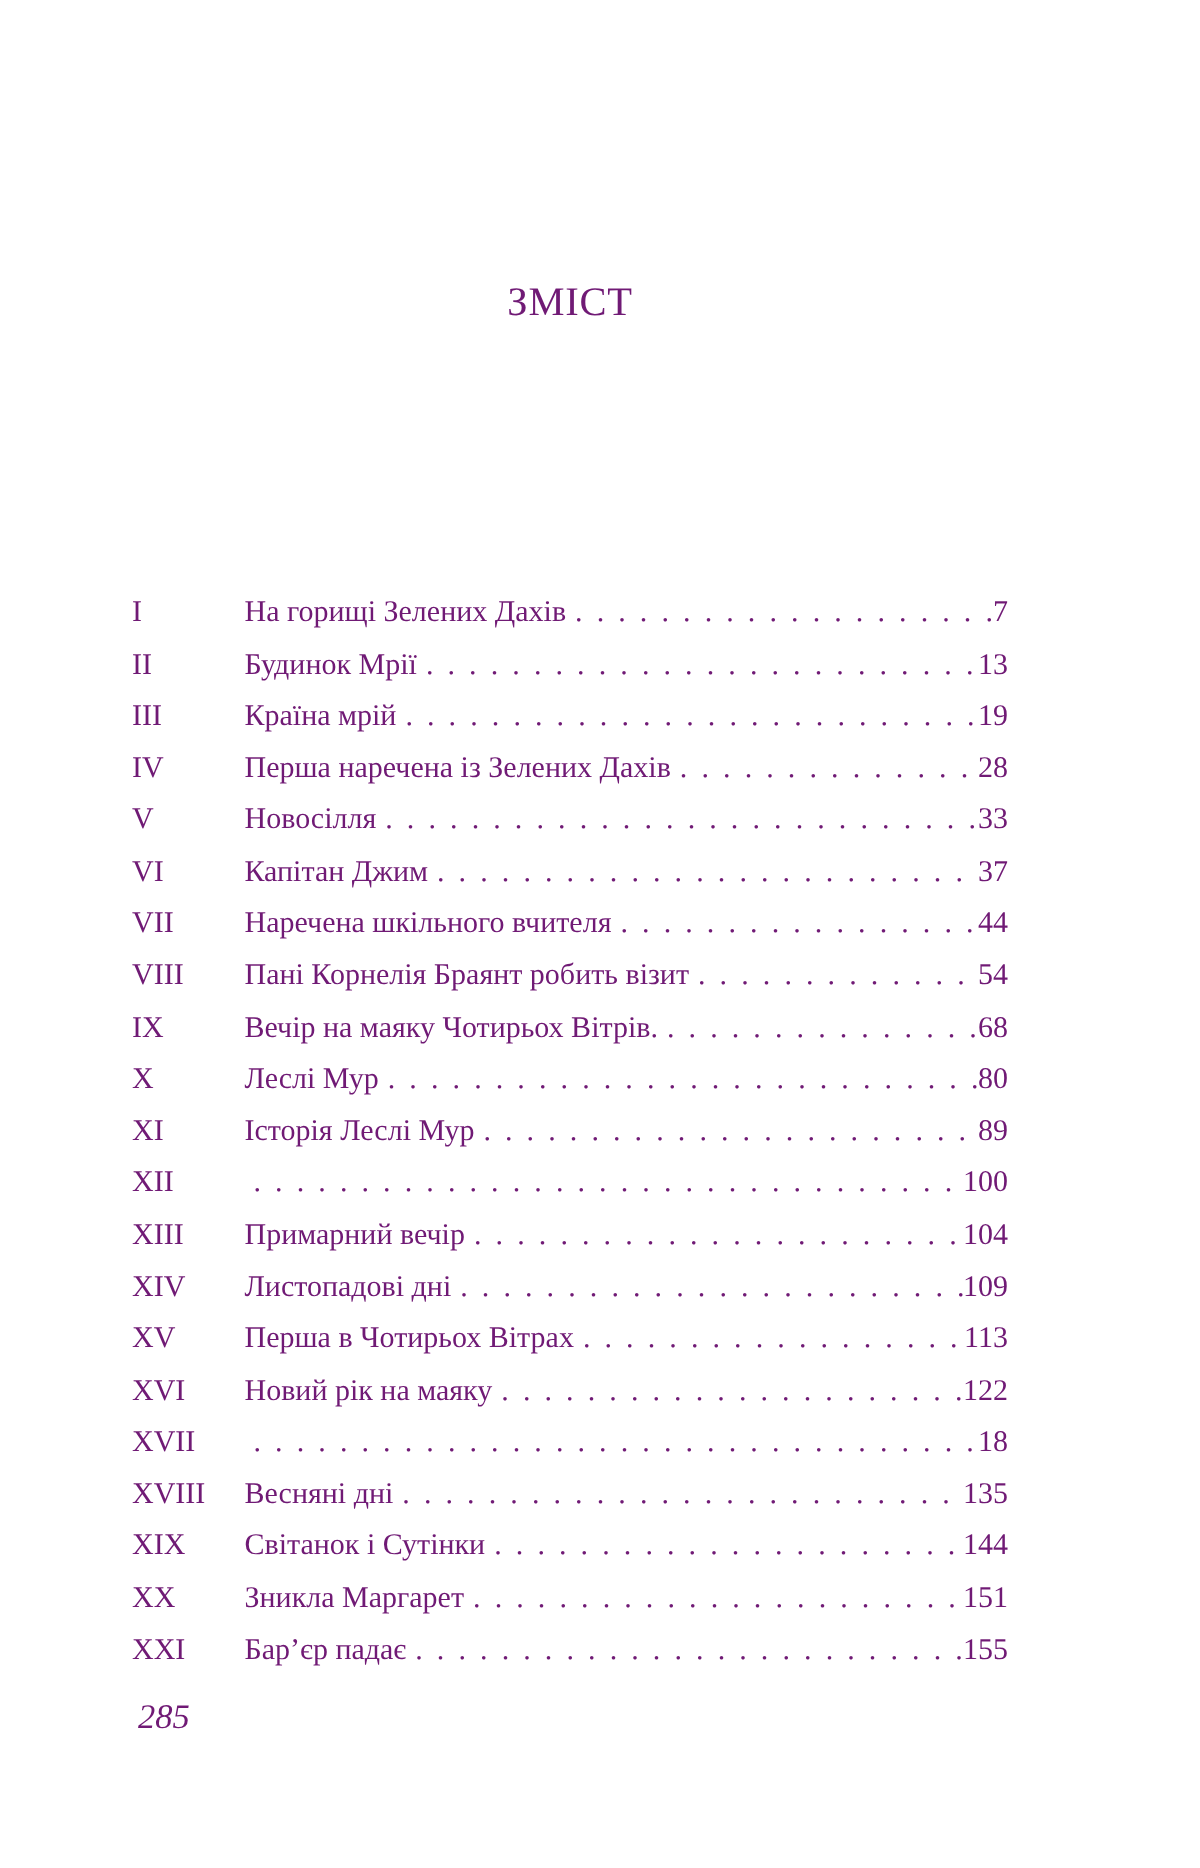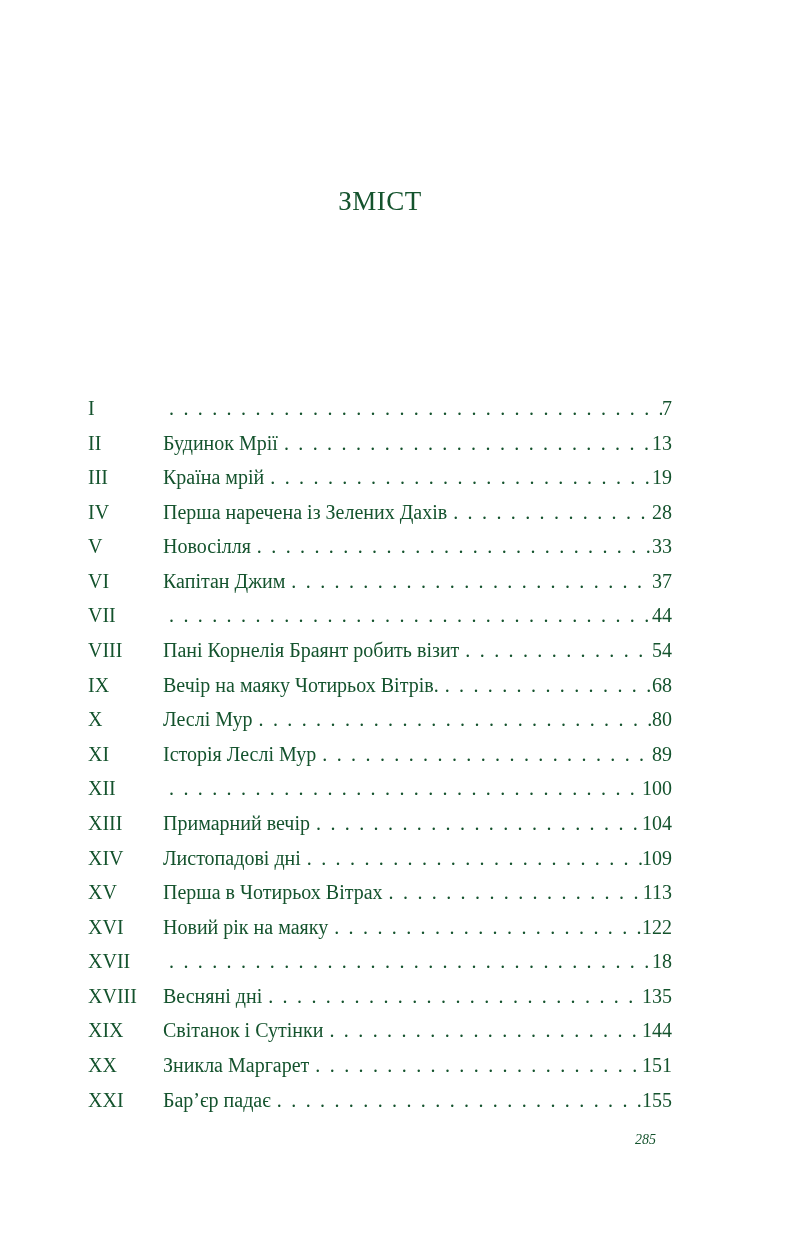--- a/index.html
+++ b/index.html
@@ -2,21 +2,21 @@
 <html lang="uk"><head>
 <meta charset="utf-8">
 <style>
   html, body { margin: 0; padding: 0; }
   .page {
     position: relative;
     width: 672px;
     height: 1245px;
     background: #ffffff;
     font-family: "Liberation Serif", "DejaVu Serif", serif;
-    color: #14532d;
+    color: #701a75;
     overflow: hidden;
     padding-left: 28px;
   }
   .toc-title {
     position: absolute;
     top: 186px;
     left: 88px;
     width: 584px;
     text-align: center;
     font-size: 27px;
@@ -44,38 +44,39 @@
     overflow: hidden;
     white-space: nowrap;
     letter-spacing: 2.2px;
     padding-left: 6px;
     padding-right: 3px;
   }
   .toc-page { flex: 0 0 auto; text-align: right; }
   .folio {
     position: absolute;
     top: 1132px;
-    left: 72px;
+    left: 92px;
     width: 584px;
-    text-align: right;
+    text-align: left;
     font-style: italic;
-    font-size: 14px;
+    font-size: 23px;
   }
 </style>
 </head>
 <body>
 
 <div class="page">
 
   <div class="toc-title">ЗМІСТ</div>
 
   <div class="toc-list">
 
   <div class="toc-row">
         <span class="toc-numeral">I</span>
+        <span class="toc-chapter">На горищі Зелених Дахів</span>
         <span class="toc-dots" aria-hidden="true">. . . . . . . . . . . . . . . . . . . . . . . . . . . . . . . . . . . . . . . . . . . . . . . . </span>
         <span class="toc-page">7</span>
       </div>
       <div class="toc-row">
         <span class="toc-numeral">II</span>
         <span class="toc-chapter">Будинок Мрії</span>
         <span class="toc-dots" aria-hidden="true">. . . . . . . . . . . . . . . . . . . . . . . . . . . . . . . . . . . . . . . . . . . . . . . . </span>
         <span class="toc-page">13</span>
       </div>
       <div class="toc-row">
@@ -97,20 +98,21 @@
         <span class="toc-page">33</span>
       </div>
       <div class="toc-row">
         <span class="toc-numeral">VI</span>
         <span class="toc-chapter">Капітан Джим</span>
         <span class="toc-dots" aria-hidden="true">. . . . . . . . . . . . . . . . . . . . . . . . . . . . . . . . . . . . . . . . . . . . . . . . </span>
         <span class="toc-page">37</span>
       </div>
       <div class="toc-row">
         <span class="toc-numeral">VII</span>
+        <span class="toc-chapter">Наречена шкільного вчителя</span>
         <span class="toc-dots" aria-hidden="true">. . . . . . . . . . . . . . . . . . . . . . . . . . . . . . . . . . . . . . . . . . . . . . . . </span>
         <span class="toc-page">44</span>
       </div>
       <div class="toc-row">
         <span class="toc-numeral">VIII</span>
         <span class="toc-chapter">Пані Корнелія Браянт робить візит</span>
         <span class="toc-dots" aria-hidden="true">. . . . . . . . . . . . . . . . . . . . . . . . . . . . . . . . . . . . . . . . . . . . . . . . </span>
         <span class="toc-page">54</span>
       </div>
       <div class="toc-row">

